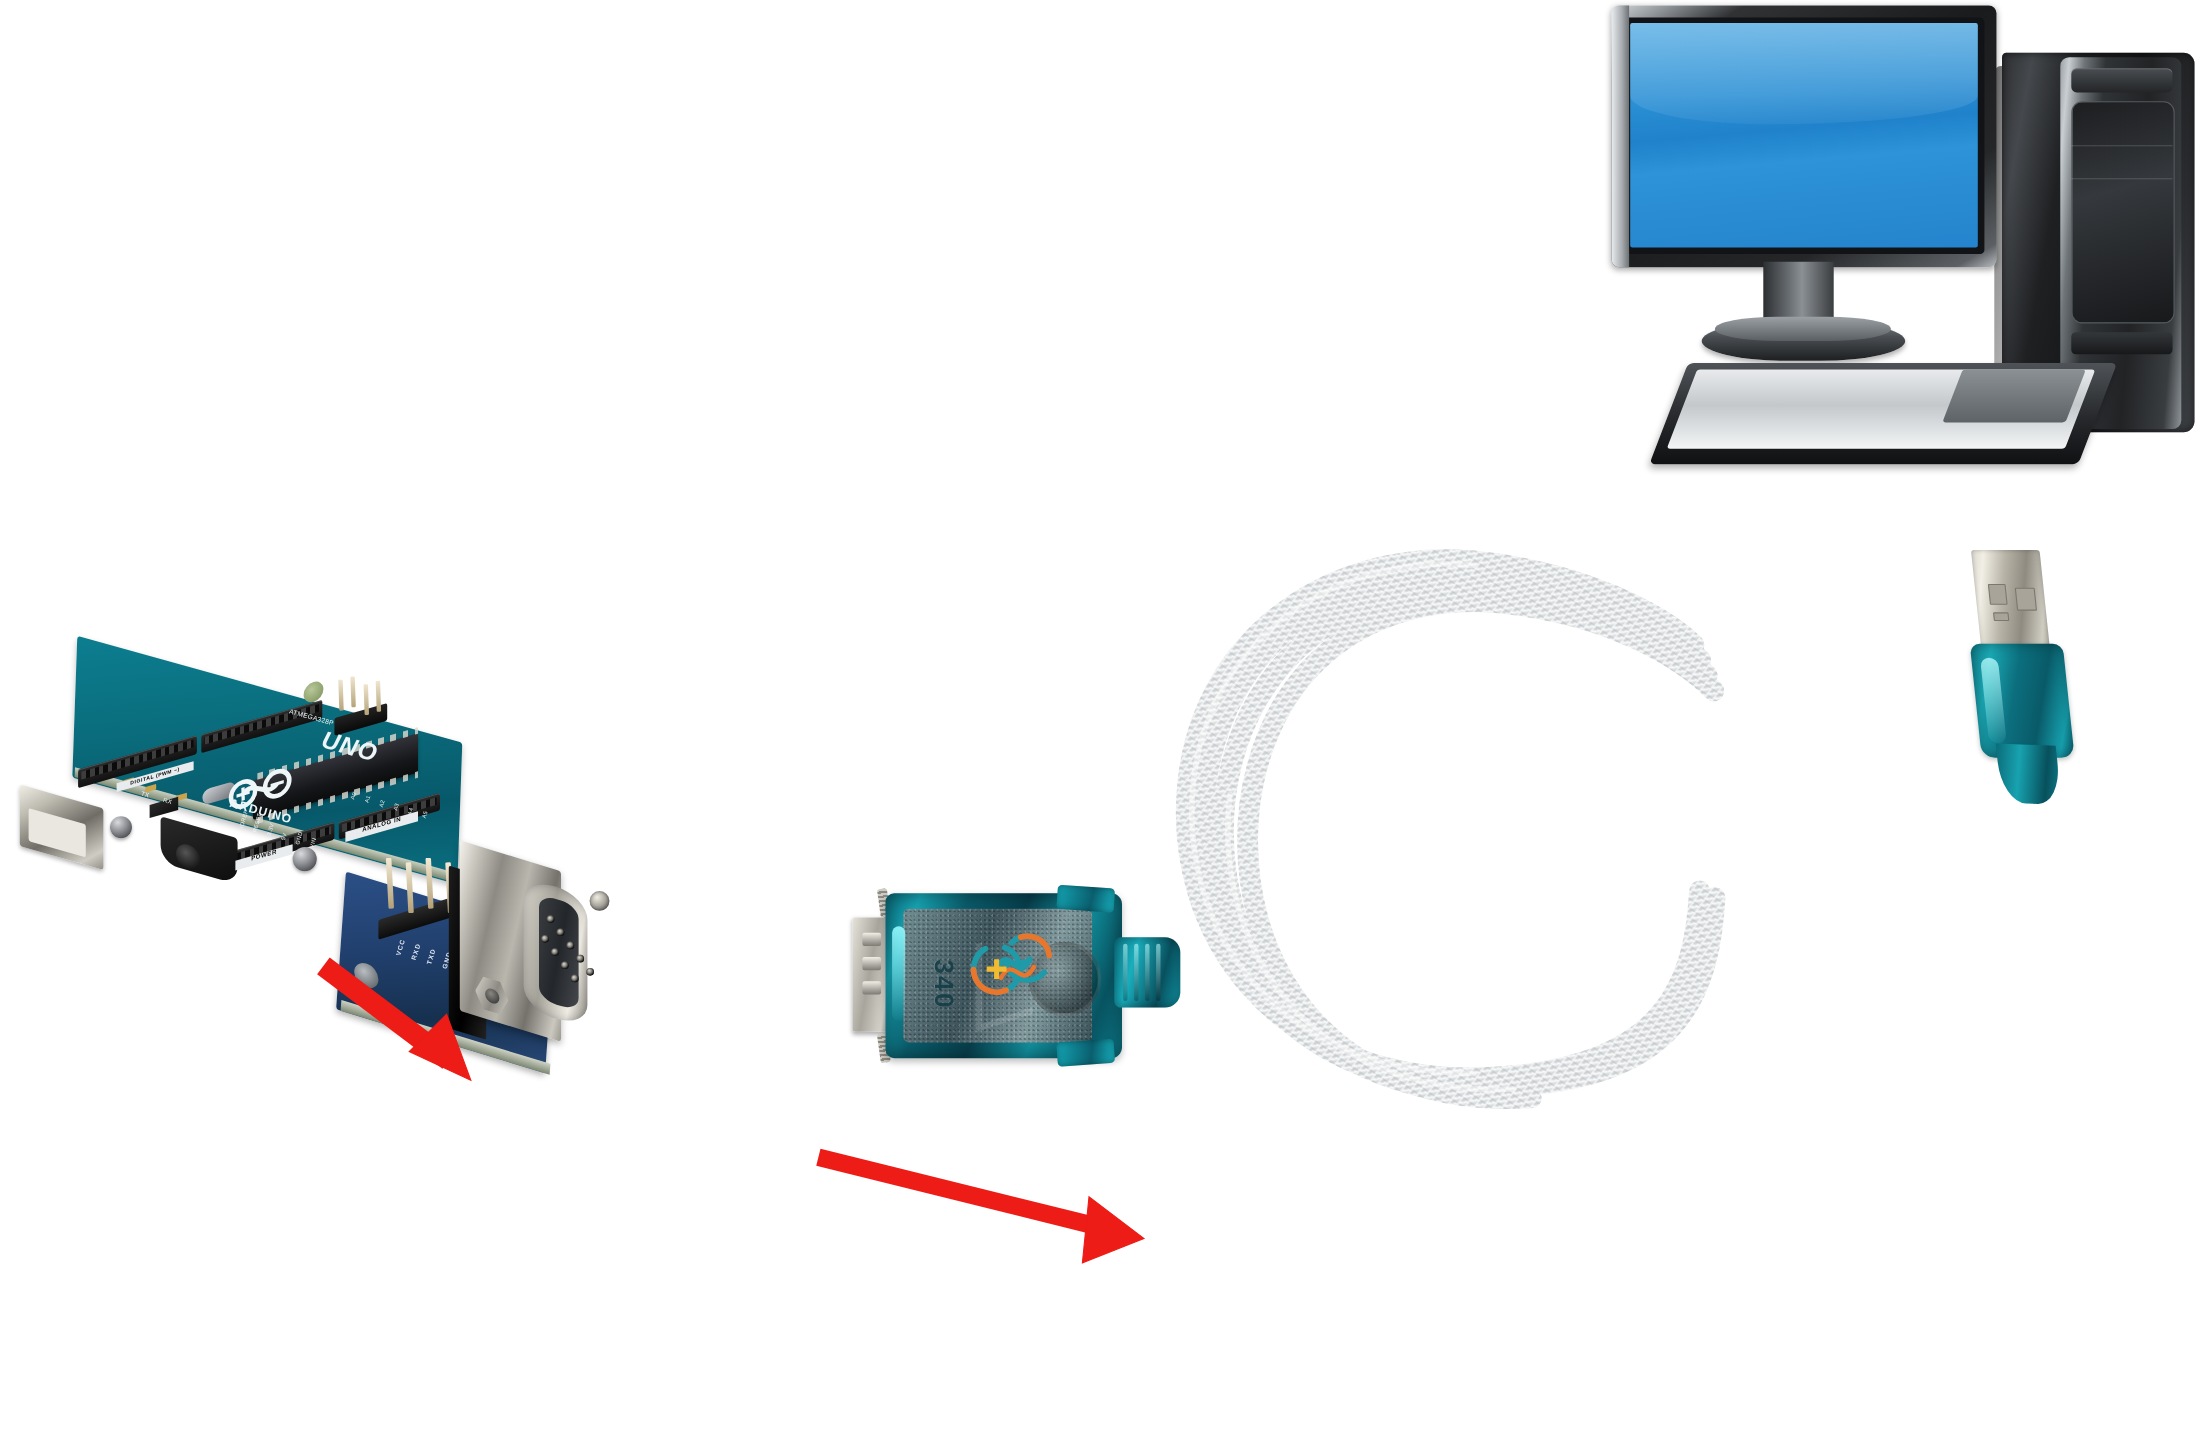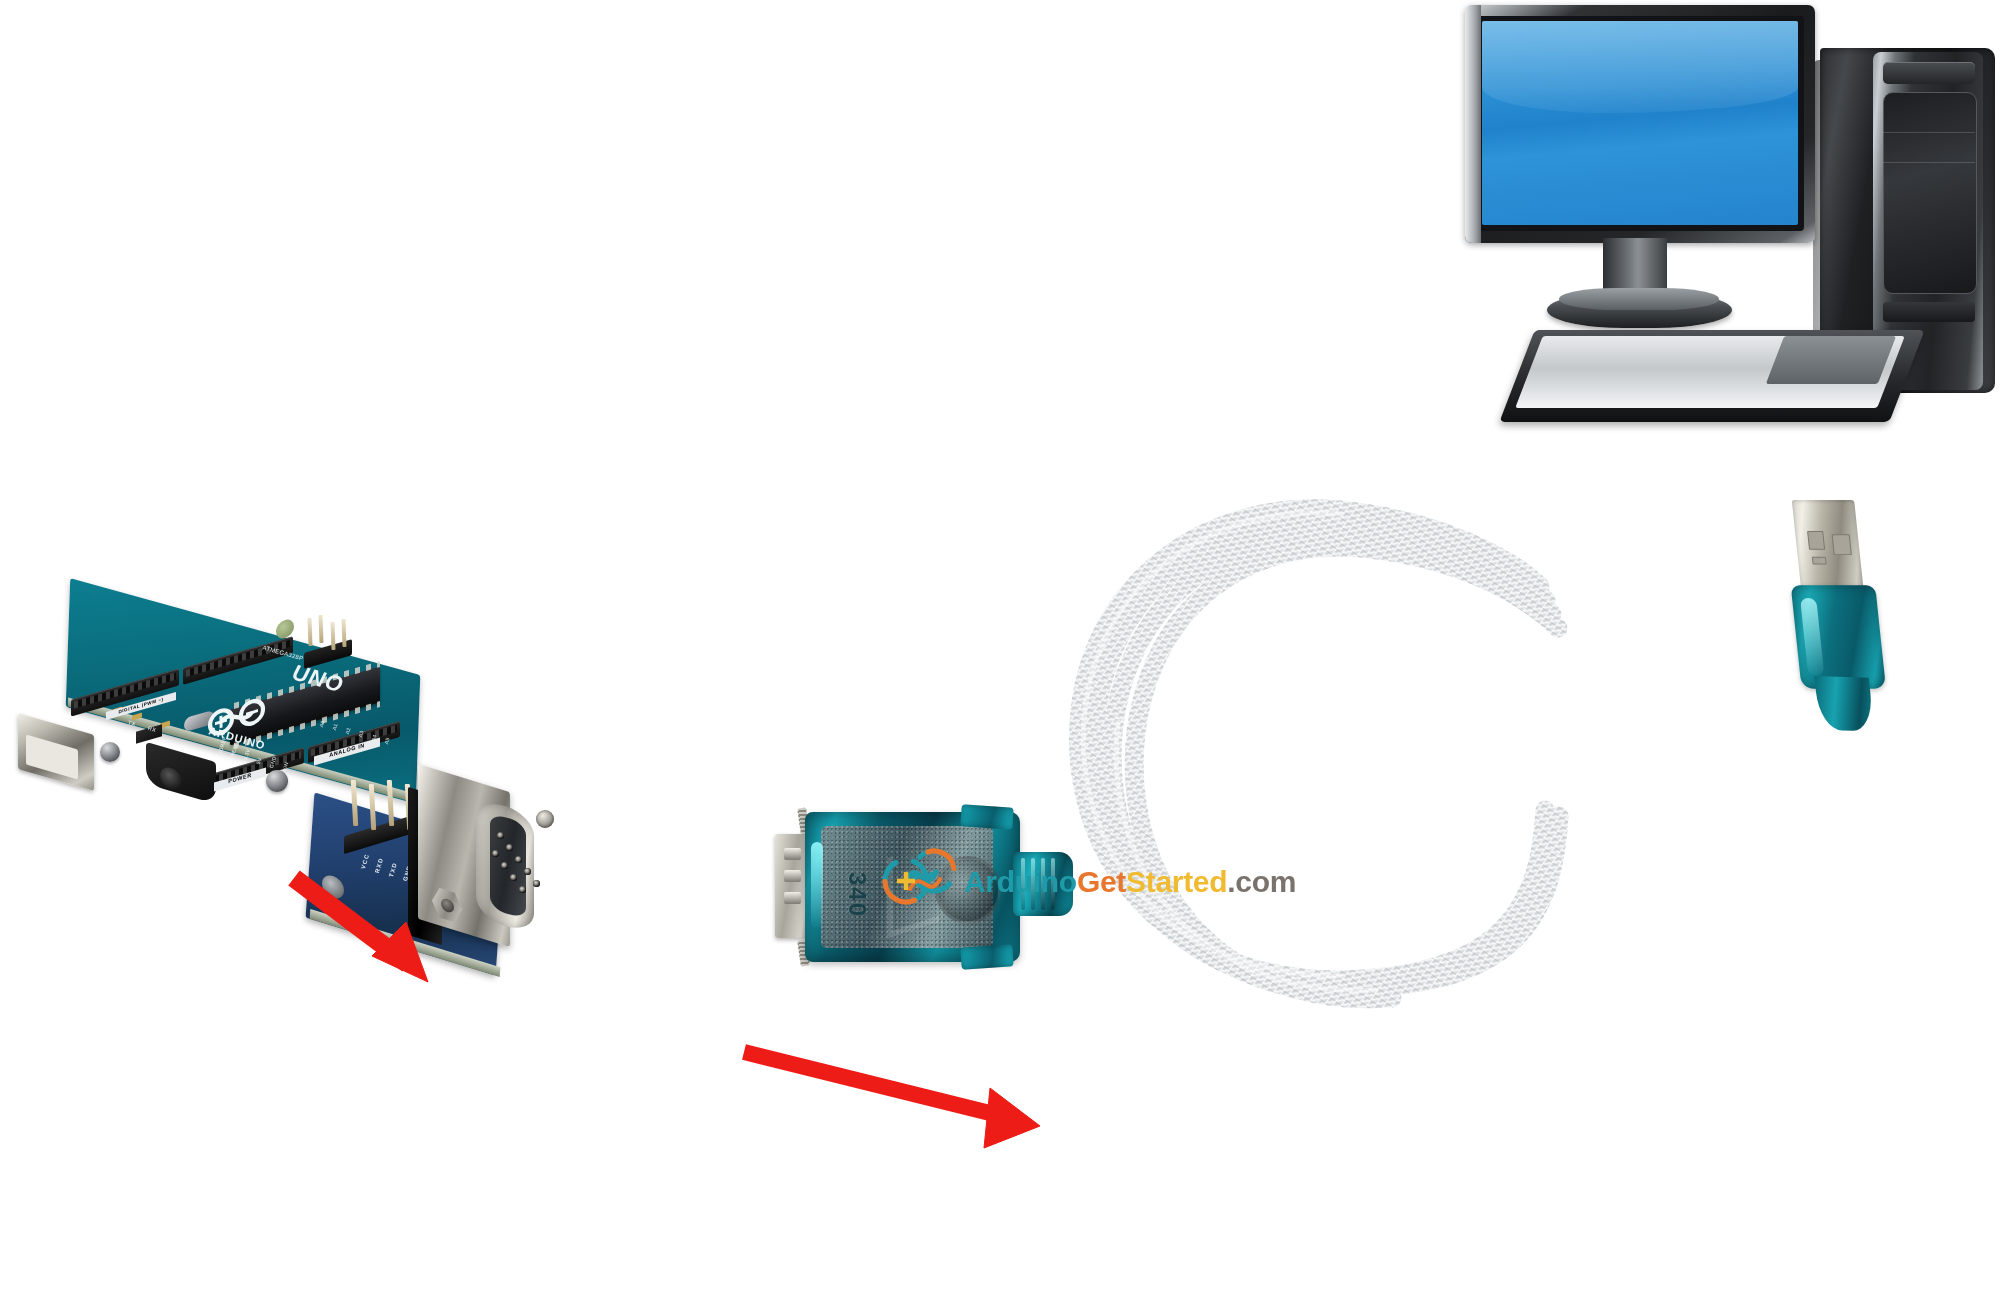--- a/index.html
+++ b/index.html
@@ -480,18 +480,15 @@
         </g>
         <g stroke="#f0bb31" stroke-width="4.6">
           <path d="M17 36 h18"></path>
             <path d="M26 27 v18"></path>
         </g>
         <g stroke="#1f9aa8" stroke-width="3.6" fill="none">
           <path d="M46 30 l12 -2"></path>
         </g>
       </svg>
     </div>
-    <div class="abs logo-text">
-      <span class="t-arduino">Arduino</span><span class="t-get">Get</span><span class="t-started">Started</span><span class="t-com">.com</span>
-    </div>
   </div>
 
 </div>
 
 </body></html>

